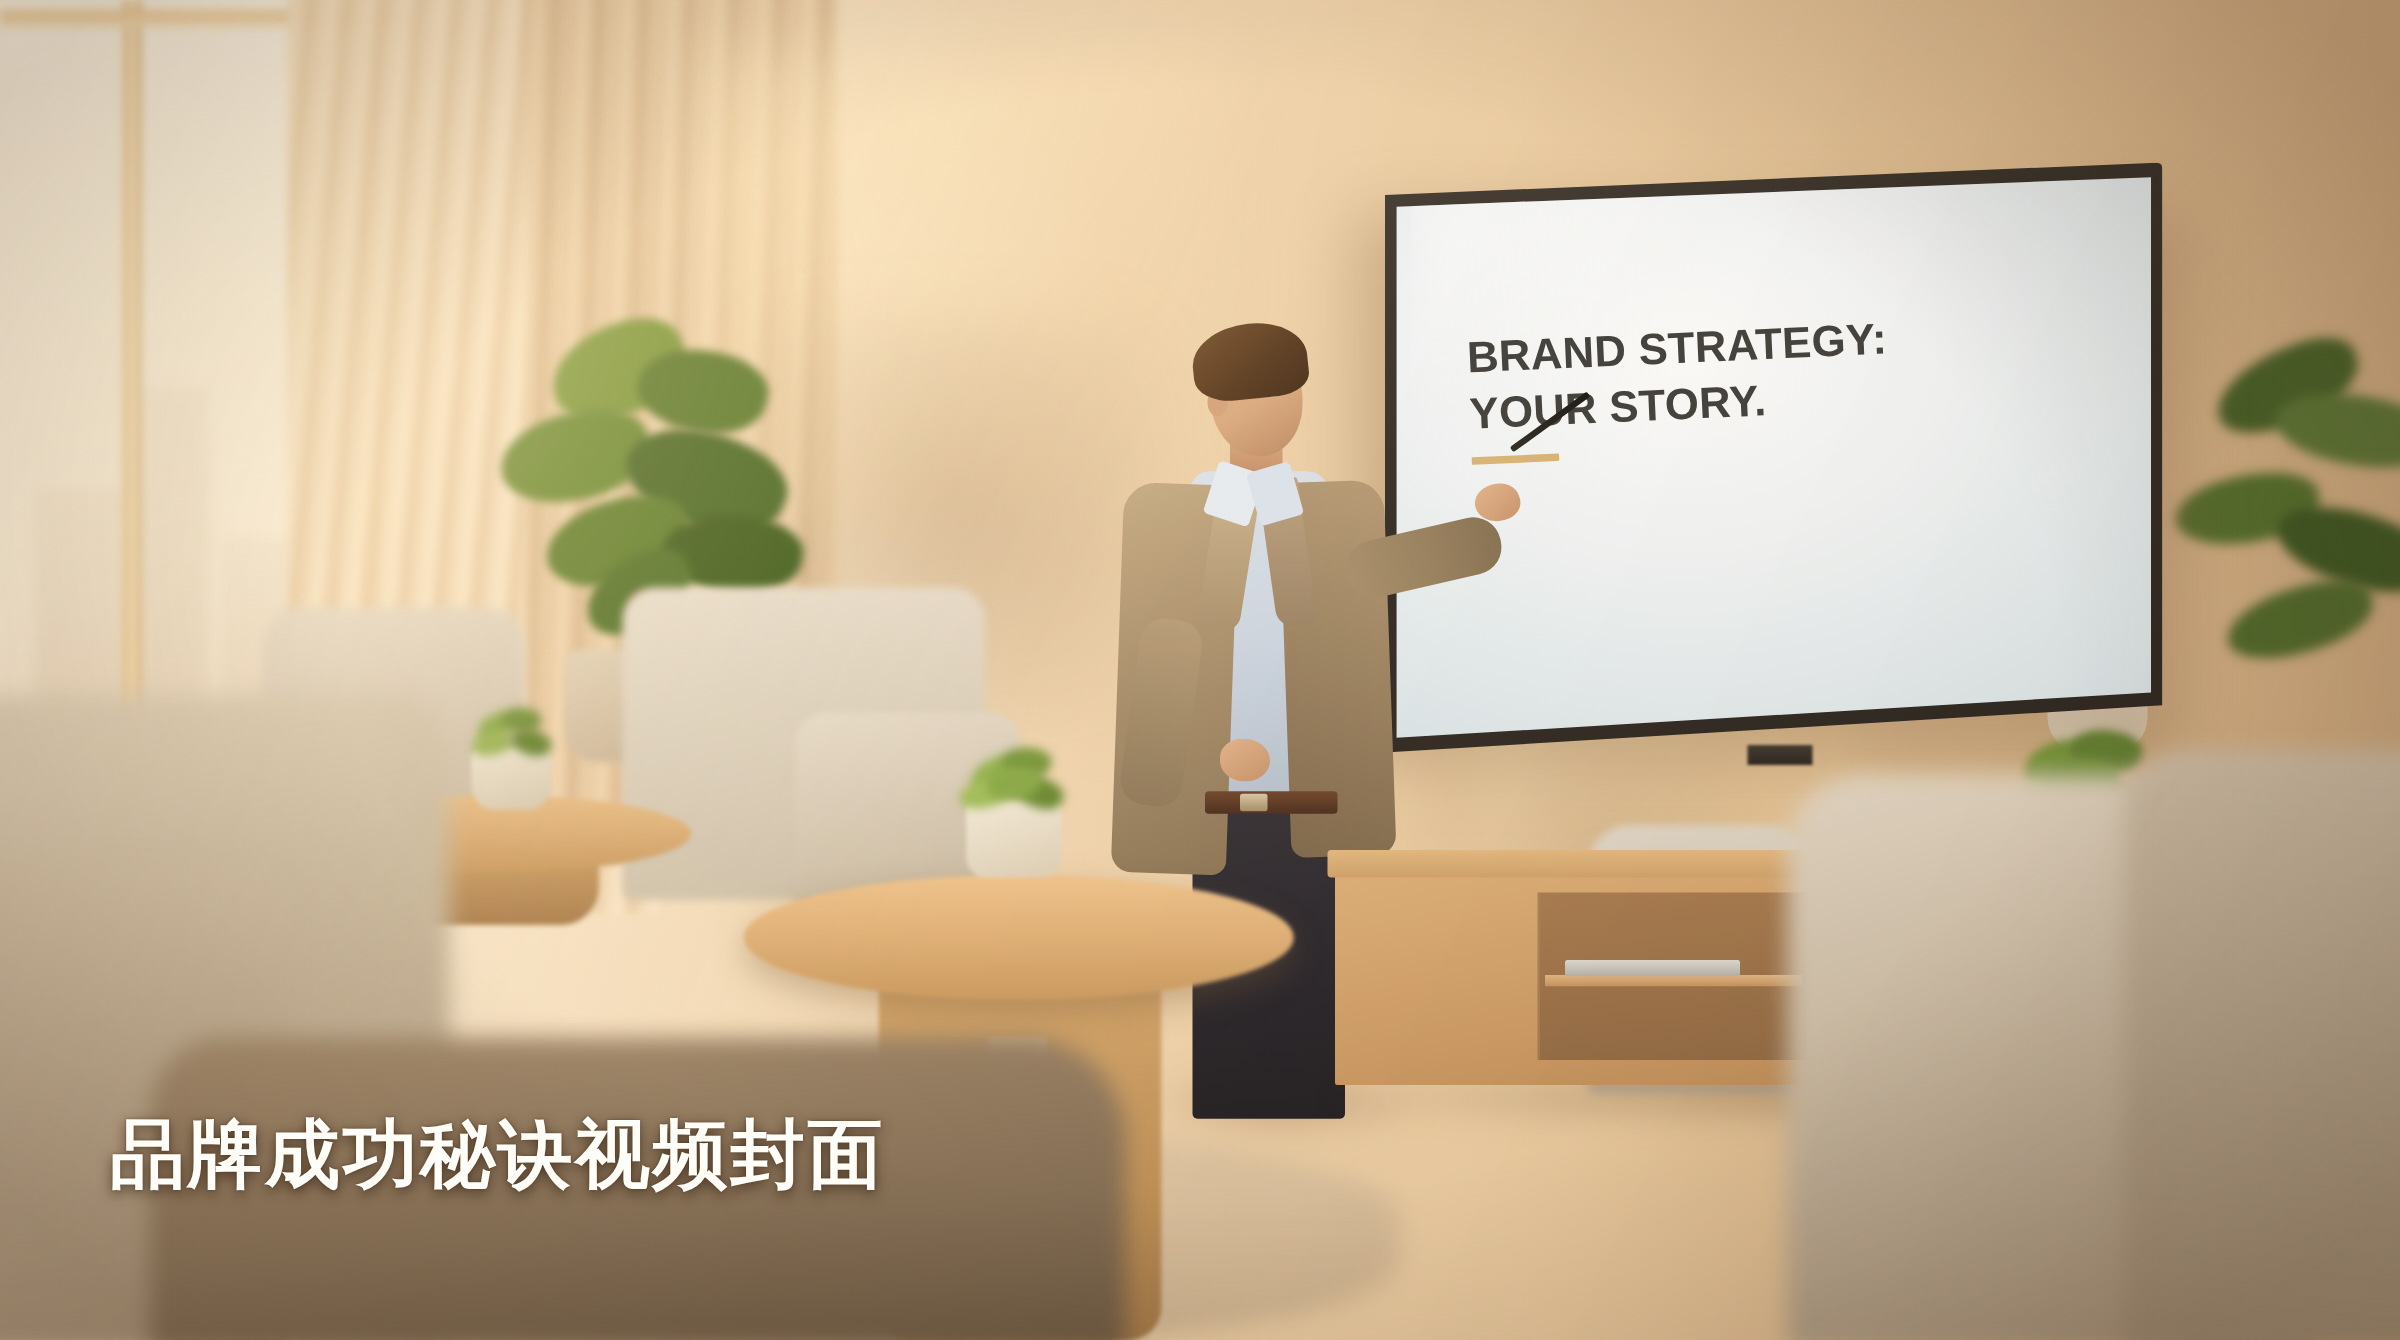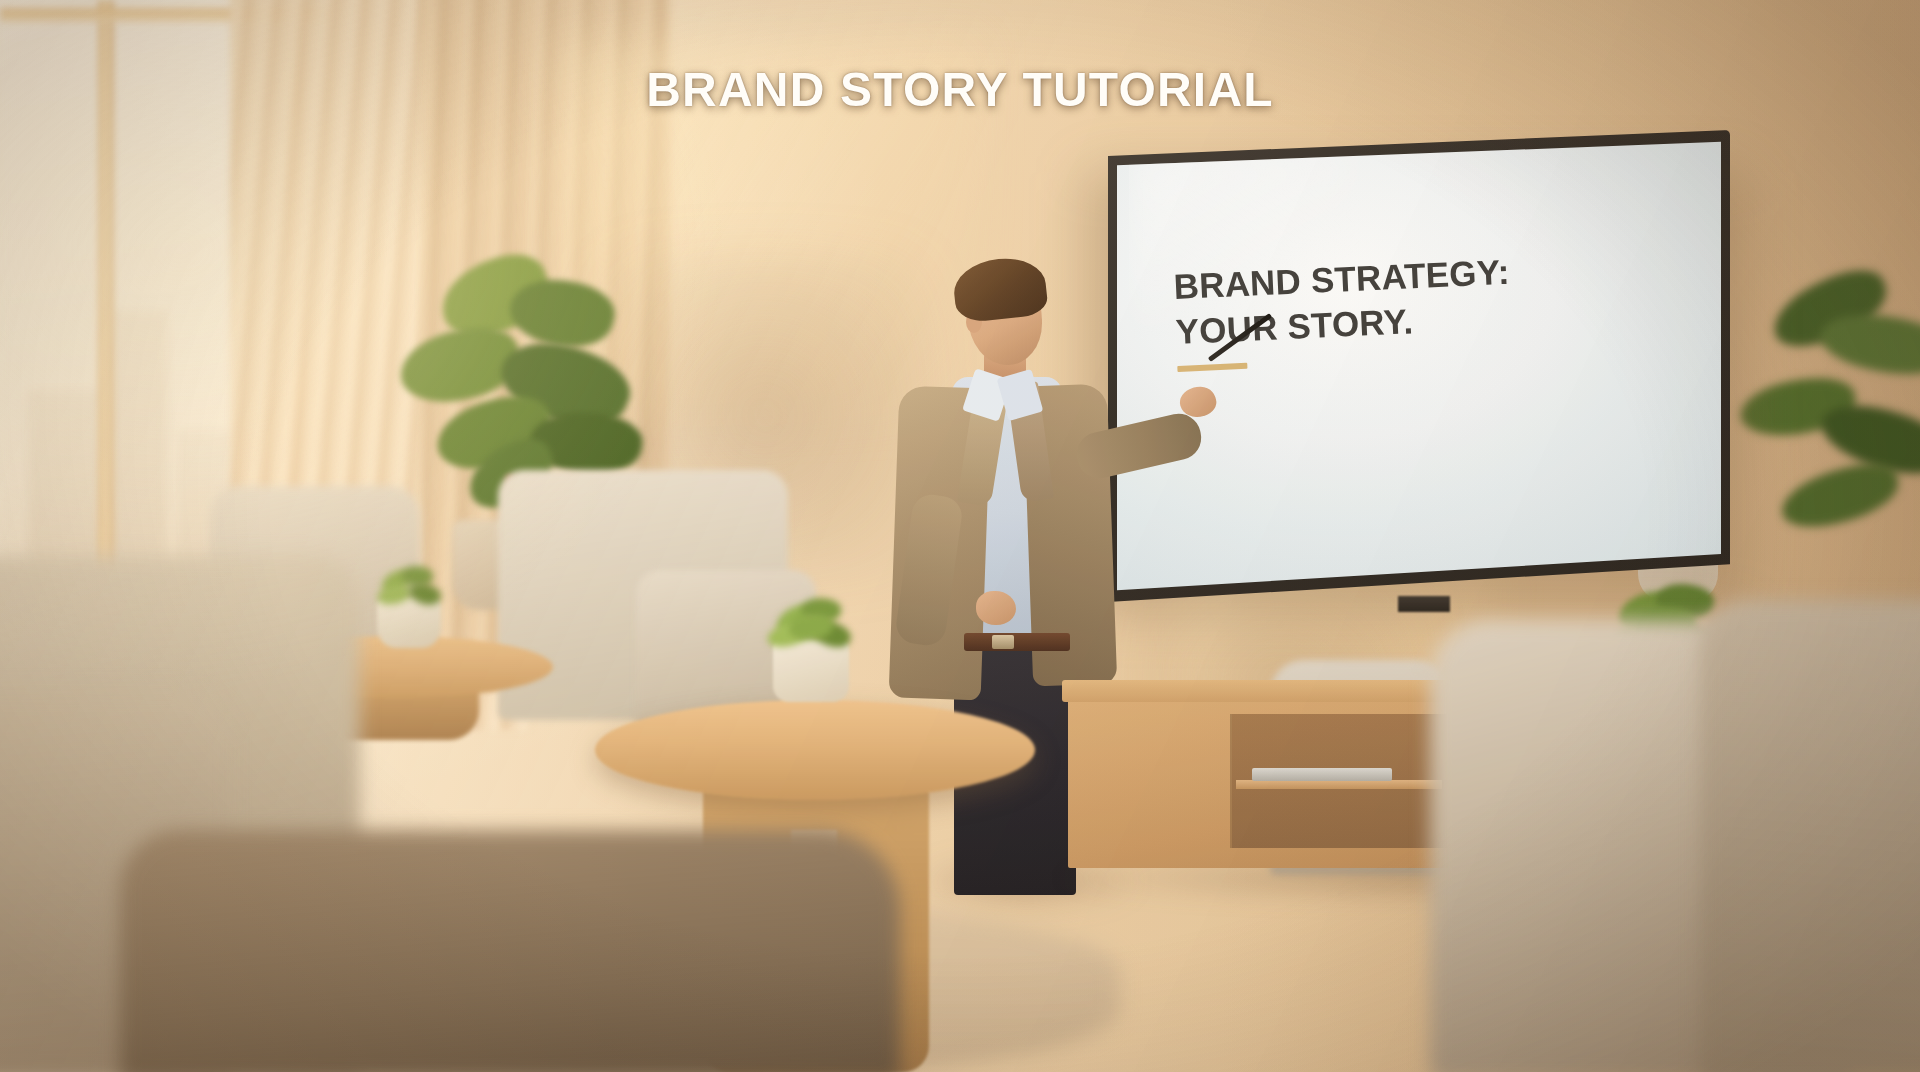--- a/index.html
+++ b/index.html
@@ -611,15 +611,15 @@
       <div class="leafblob" style="left:44px; top:26px; width:40px; height:24px; background:#67872f; transform:rotate(24deg);"></div>
       <div class="leafblob" style="left:22px; top:18px; width:44px; height:26px; background:#86a744; transform:rotate(-2deg);"></div>
     </div>
   </div>
 
   <div class="layer fg-dark-front fg-blur"></div>
 
   <div class="layer grade"></div>
   <div class="layer vignette"></div>
 
-  <div class="layer title-main">BRAND STORY TUTORIAL</div>
+  <div class="layer title-cn">品牌成功秘诀视频封面</div>
 
 </div>
 
 </body></html>

